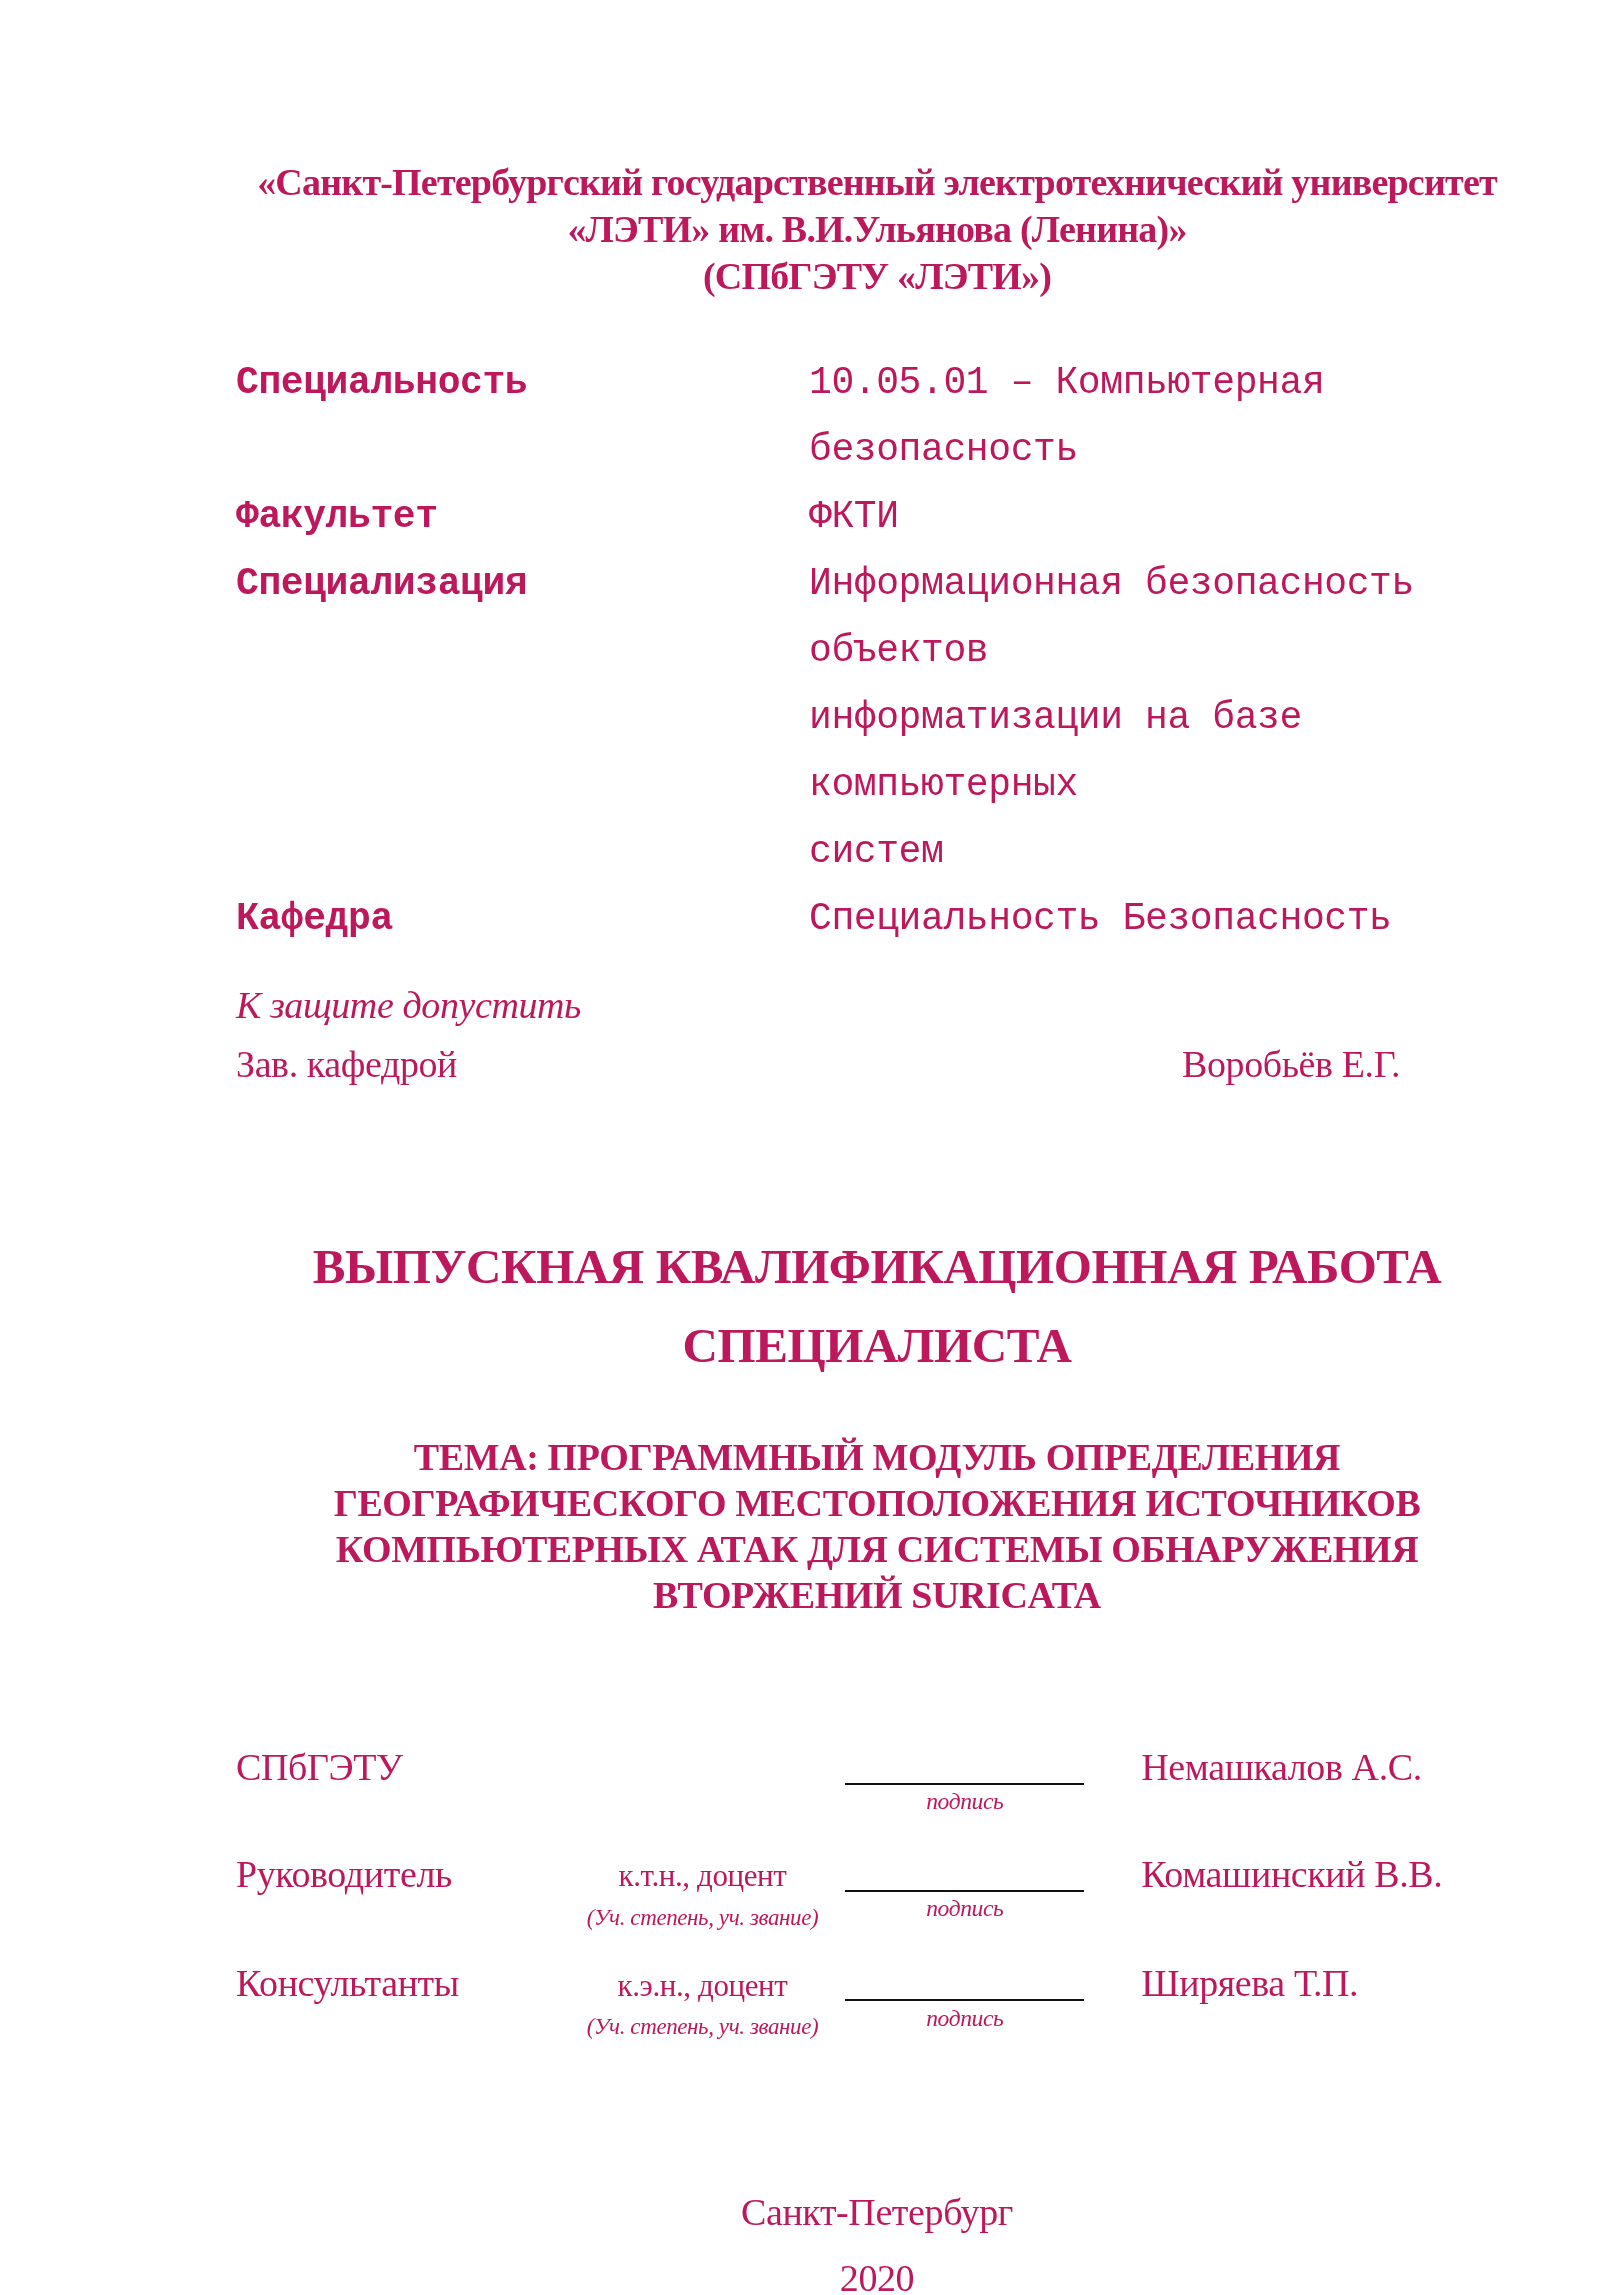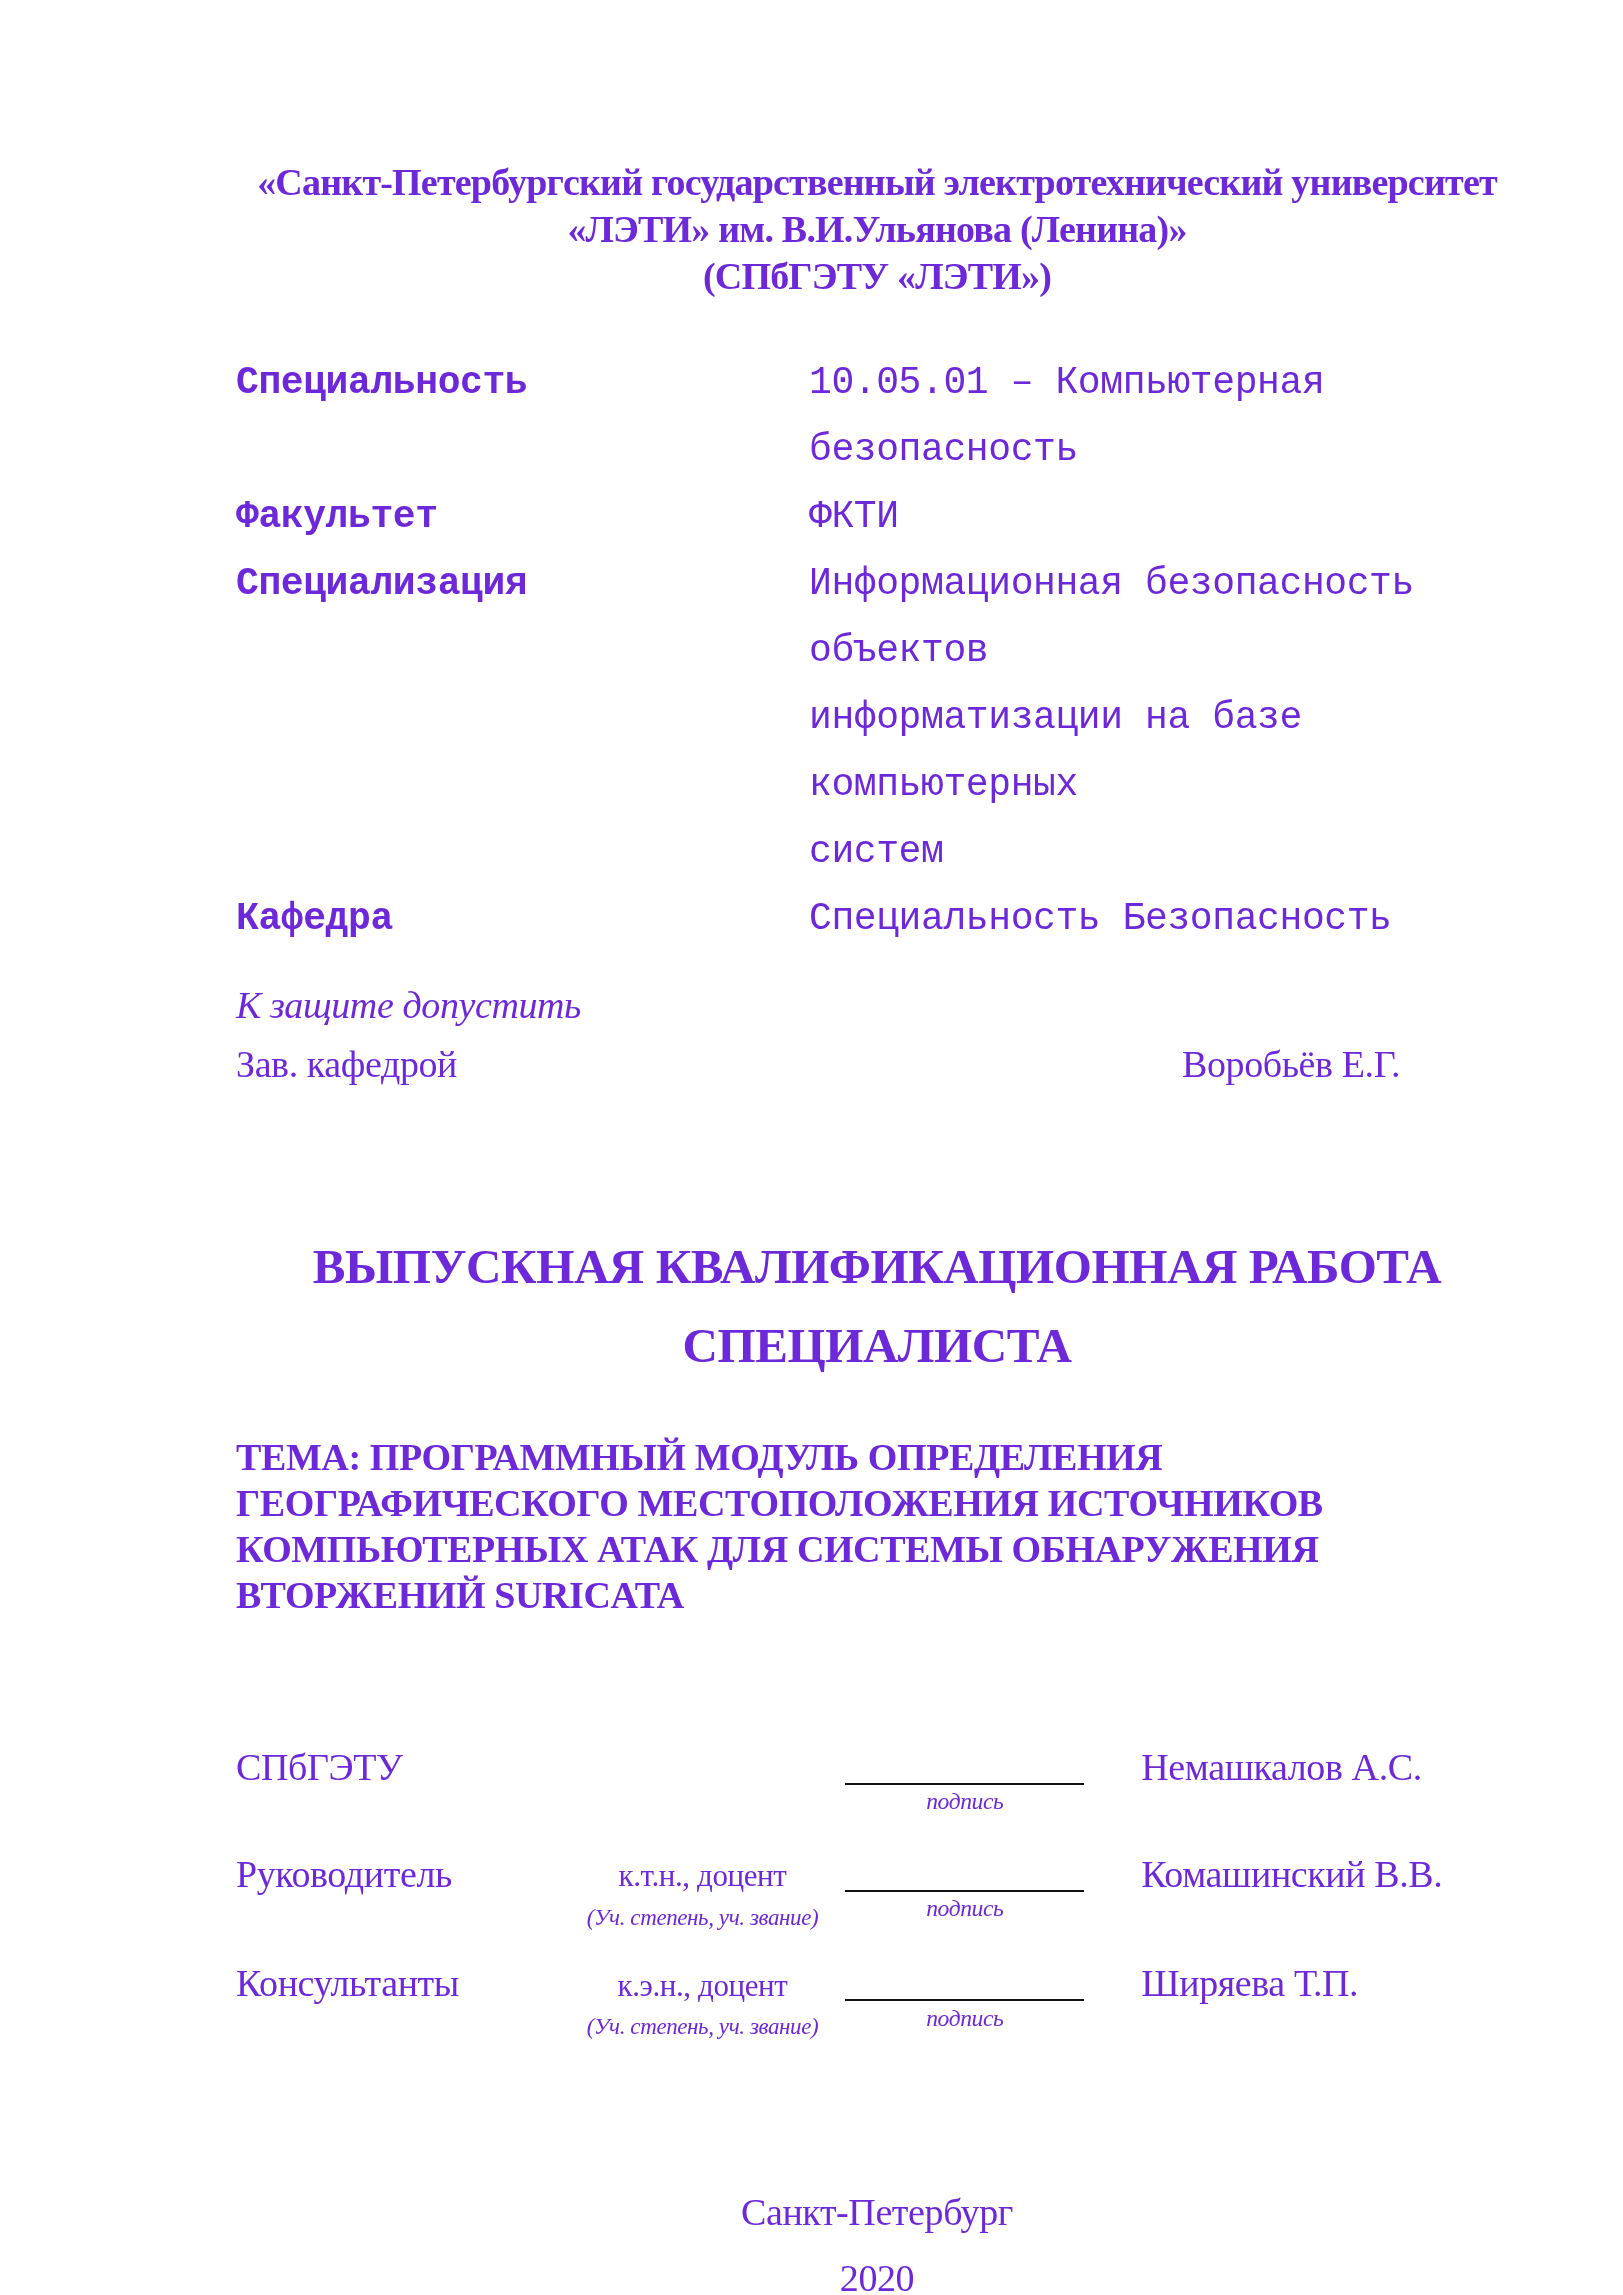--- a/index.html
+++ b/index.html
@@ -3,21 +3,21 @@
 <meta charset="utf-8">
 <style>
   html, body { margin: 0; padding: 0; background: #ffffff; }
   * { box-sizing: border-box; }
 
   .page {
     position: relative;
     width: 1623px;
     height: 2295px;
     background: #ffffff;
-    color: #6d28d9;
+    color: #be185d;
     font-family: "Liberation Serif", "DejaVu Serif", serif;
     font-size: 38px;
     letter-spacing: -0.4px;
     padding: 159px 105px 0 236px;
     overflow: hidden;
   }
 
   
   .uni-header { text-align: center; font-weight: bold; line-height: 47px; letter-spacing: -0.8px; }
   .uni-header div { white-space: nowrap; }
@@ -42,20 +42,21 @@
     font-weight: bold;
     font-size: 49px;
     line-height: 79px;
     letter-spacing: -0.4px;
   }
   .main-title div { white-space: nowrap; }
 
   
   .theme {
     margin-top: 49px;
+    text-align: center;
     font-weight: bold;
     line-height: 46px;
     white-space: pre-line;
   }
 
   
   .sig-section { margin-top: 126px; }
   .sig-row { display: flex; align-items: flex-start; min-height: 82px; margin-bottom: 25px; }
   .sig-role { width: 341px; flex: none; line-height: 46px; }
   .sig-degree { width: 251px; flex: none; text-align: center; font-size: 31px; padding-top: 7.9px; line-height: 35px; }

